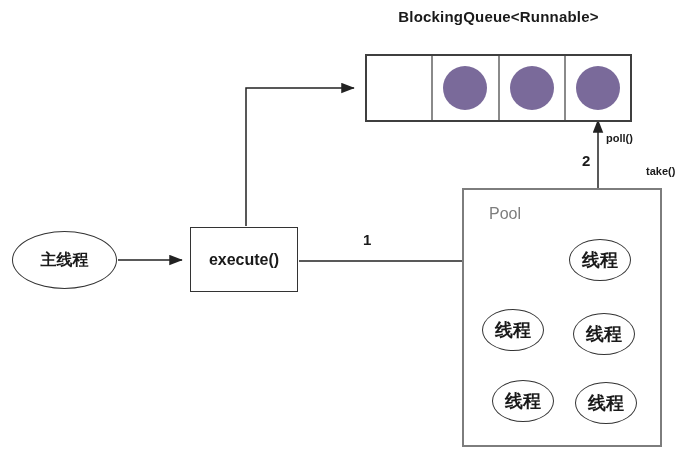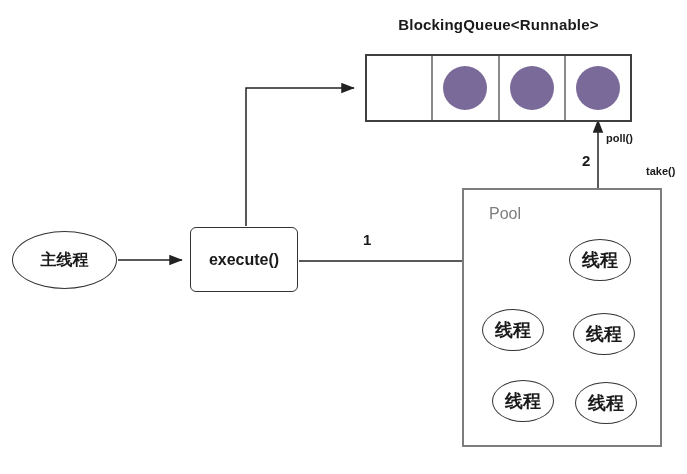--- a/index.html
+++ b/index.html
@@ -3,38 +3,38 @@
 <meta charset="utf-8">
 <style>
   html,body{margin:0;padding:0;background:#ffffff;}
   #diagram{
     position:relative;width:687px;height:474px;background:#ffffff;overflow:hidden;
     font-family:"Liberation Sans","DejaVu Sans",sans-serif;color:#1a1a1a;
   }
   .abs{position:absolute;}
   
   .queue-title{
-    left:362px;top:16px;width:273px;text-align:center;
+    left:362px;top:8px;width:273px;text-align:center;
     font-size:15px;font-weight:bold;letter-spacing:.2px;
   }
   .queue{
     left:365px;top:54px;width:267px;height:68px;
     border:2px solid #3f3f3f;box-sizing:border-box;display:flex;background:#fff;
   }
   .q-cell{flex:1;border-right:2px solid #8a8a8a;display:flex;align-items:center;justify-content:center;}
   .q-cell:last-child{border-right:none;}
   .task-circle{width:44px;height:44px;border-radius:50%;background:var(--task-circle,#7a6a9a);}
   
   .ellipse{
     border:1.5px solid #333;border-radius:50%;background:#fff;box-sizing:border-box;
     display:flex;align-items:center;justify-content:center;
   }
   .main-thread{left:12px;top:231px;width:105px;height:58px;font-size:16px;font-weight:bold;}
   .execute-box{
-    left:190px;top:227px;width:108px;height:65px;border:1.5px solid #333;border-radius:6px;
+    left:190px;top:227px;width:108px;height:65px;border:1.5px solid #333;border-radius:0;
     background:#fff;box-sizing:border-box;display:flex;align-items:center;justify-content:center;
     font-size:16px;font-weight:bold;
   }
   .pool-box{
     left:462px;top:188px;width:200px;height:259px;
     border:2px solid var(--pool-border,#7d7d7d);box-sizing:border-box;background:#fff;
   }
   .pool-label{left:489px;top:205px;font-size:16px;color:var(--pool-label,#7d7d7d);text-align:center;}
   .thread{width:62px;height:42px;font-size:18px;font-weight:bold;}
   .thread-1{left:569px;top:239px;}

